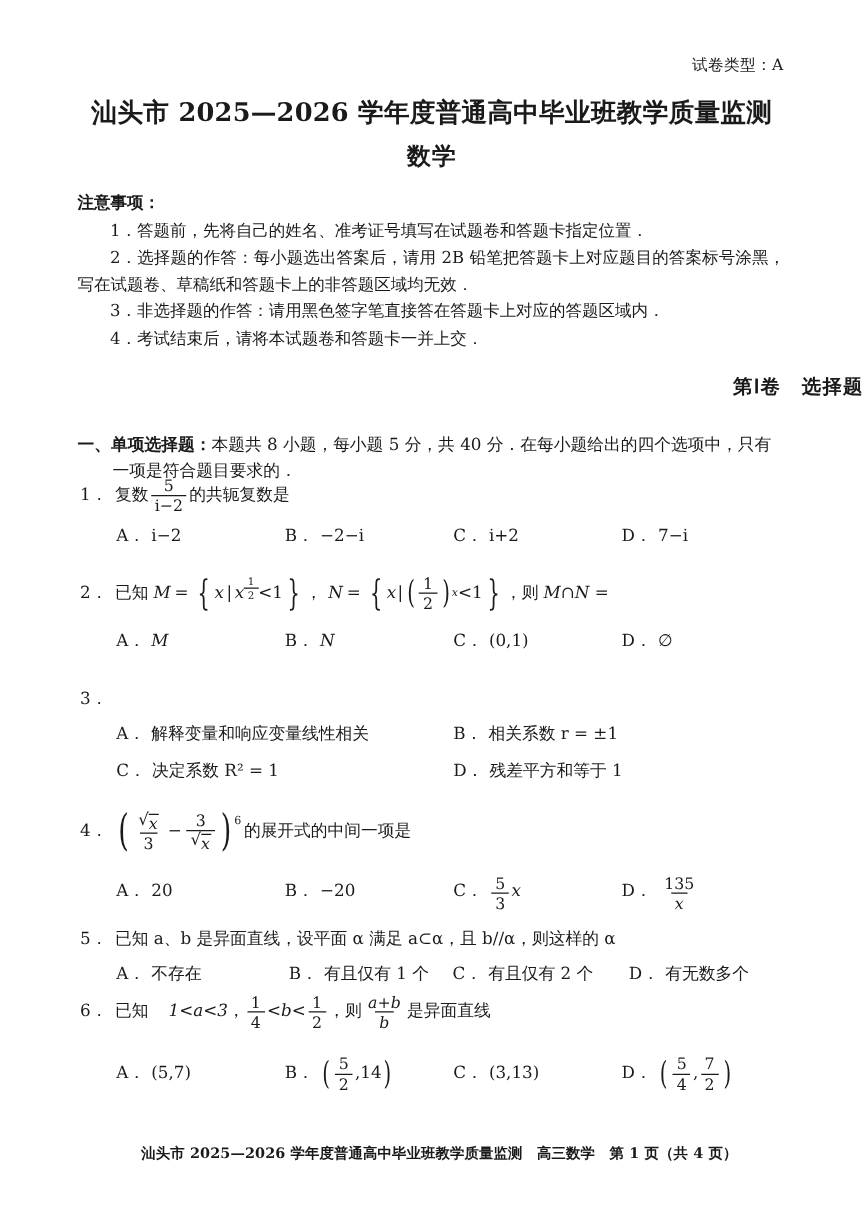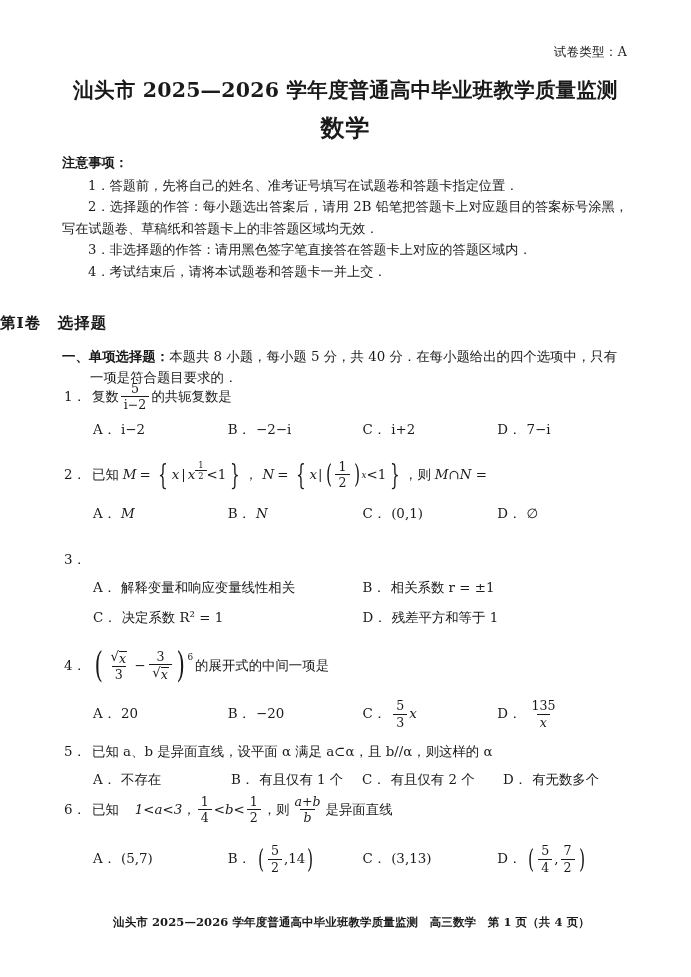--- a/index.html
+++ b/index.html
@@ -41,21 +41,21 @@
     font-size: 20.5px;
     font-weight: bold;
     letter-spacing: .2px;
     white-space: nowrap;
   }
   #subject-title {
     position: absolute;
     left: 0; right: 0;
     top: 112px;
     text-align: center;
-    font-size: 24px;
+    font-size: 19px;
     font-weight: bold;
     letter-spacing: 1px;
   }
 
   
   #notice-block {
     position: absolute;
     left: 62px;
     top: 152px;
     width: 566px;
@@ -65,25 +65,26 @@
   #notice-heading { font-weight: bold; margin-bottom: 1px; }
   .notice-item {
     text-indent: 26px;
     text-align: justify;
   }
 
   
   #part1-heading {
     position: absolute;
     left: 0; right: 0;
-    top: 313px;
-    text-align: left;
+    top: 299px;
+    text-align: right;
     font-size: 15.5px;
     font-weight: bold;
     letter-spacing: 1px;
+    font-family: Liberation Mono, monospace;
   }
   #section1-intro {
     position: absolute;
     left: 62px;
     top: 346px;
     width: 566px;
     font-size: 13.4px;
     line-height: 21px;
     text-align: justify;
   }

